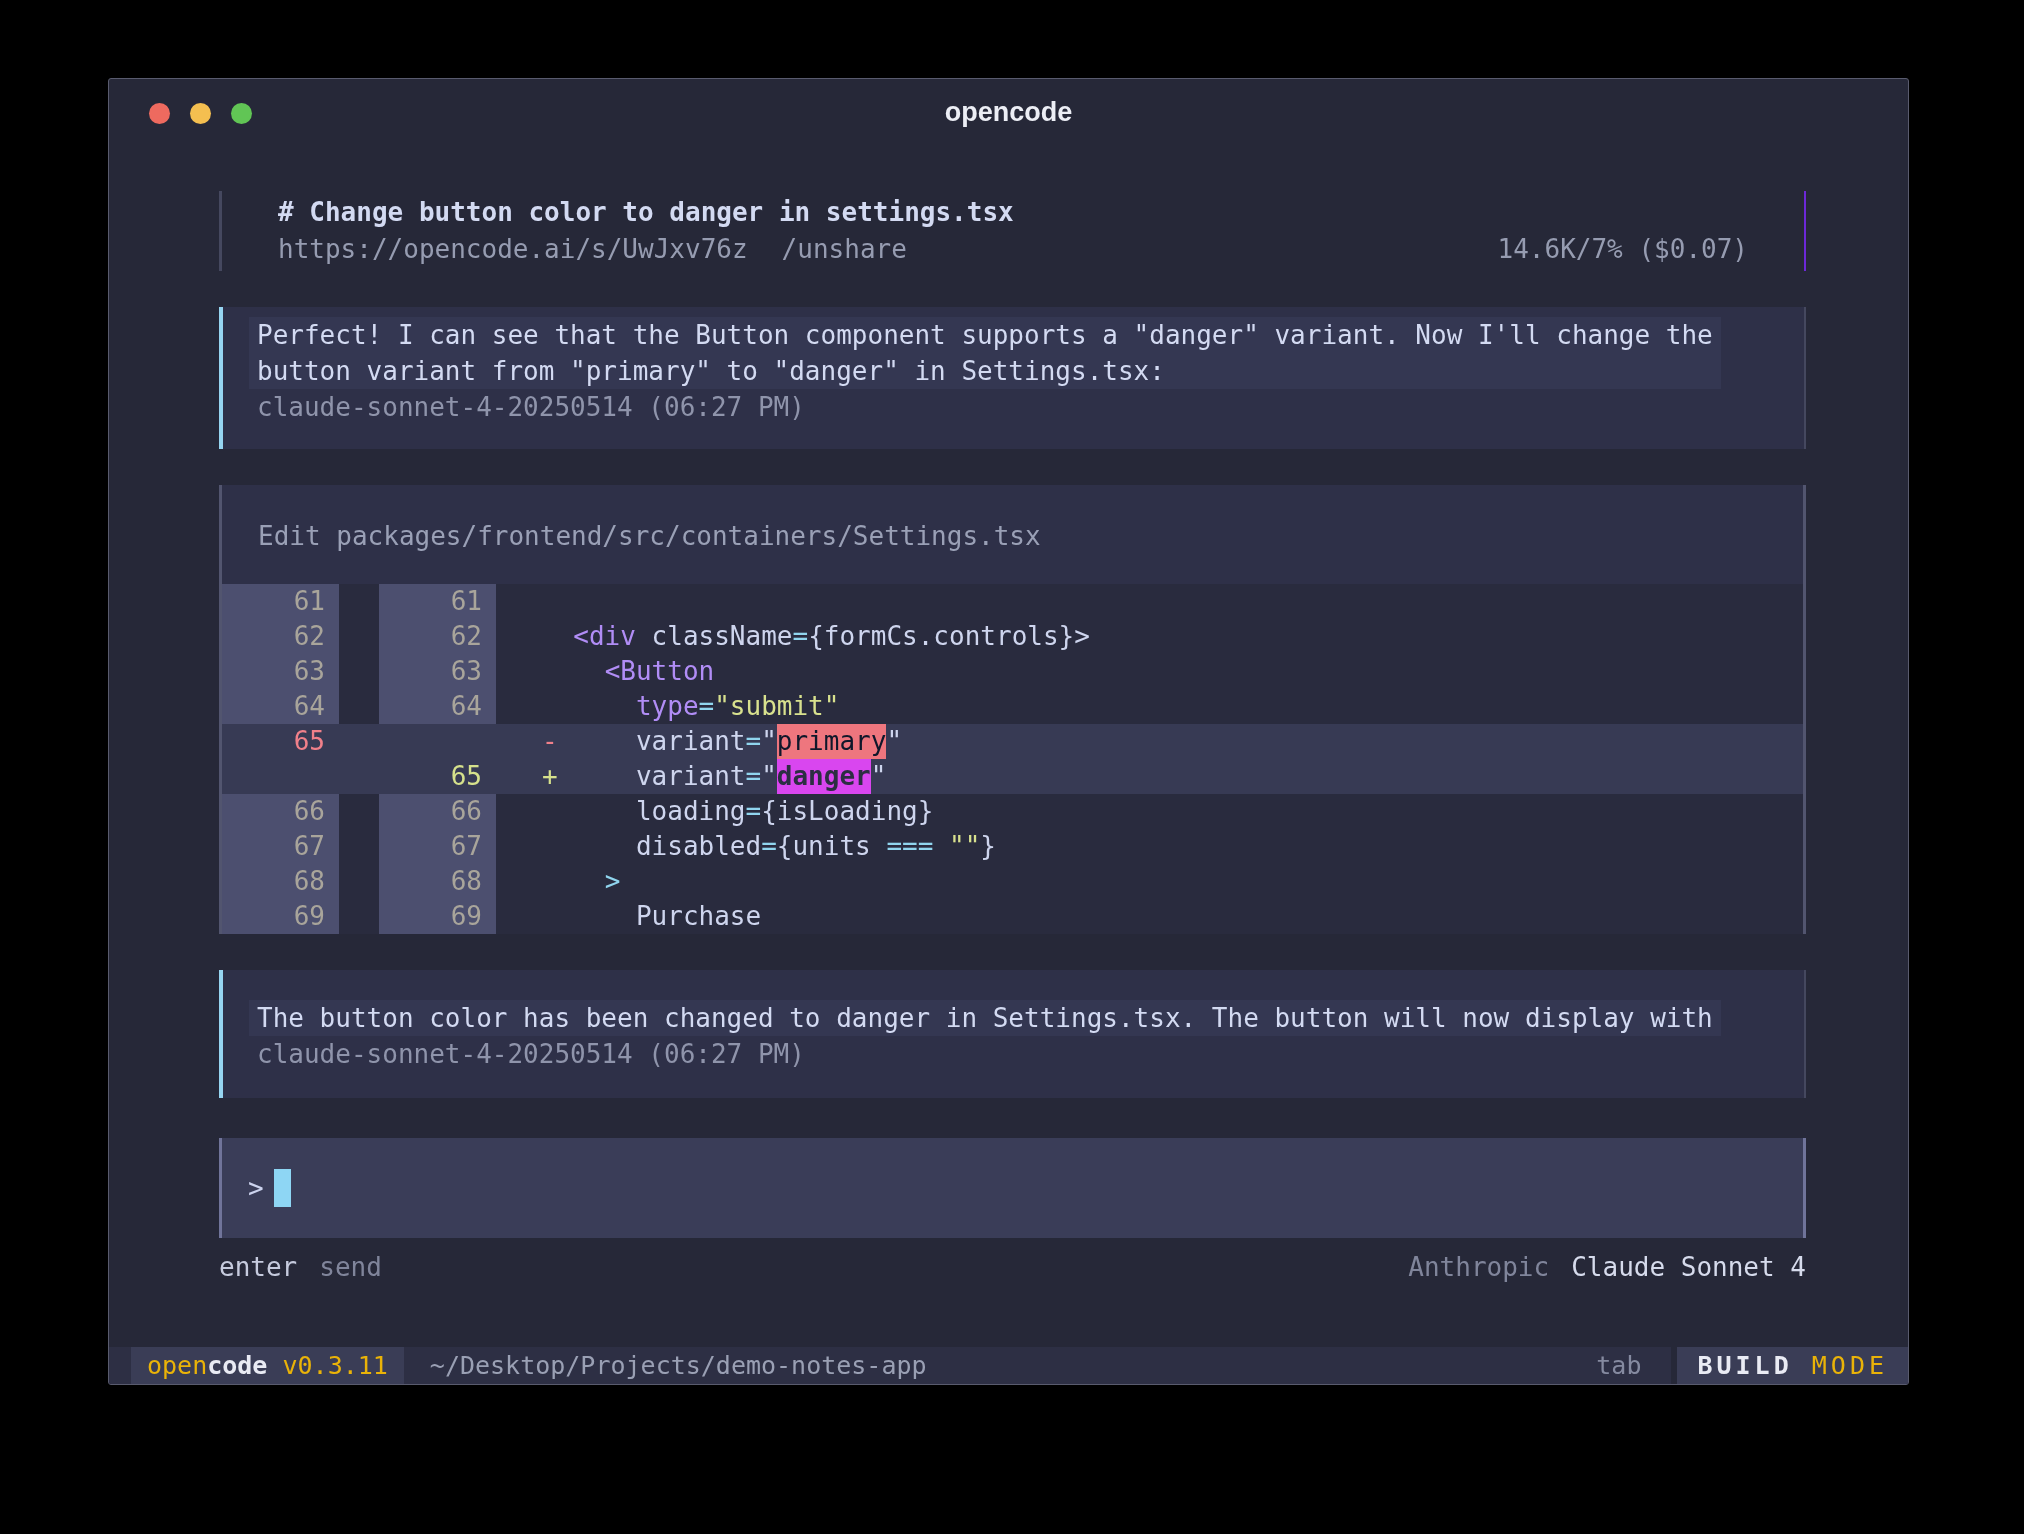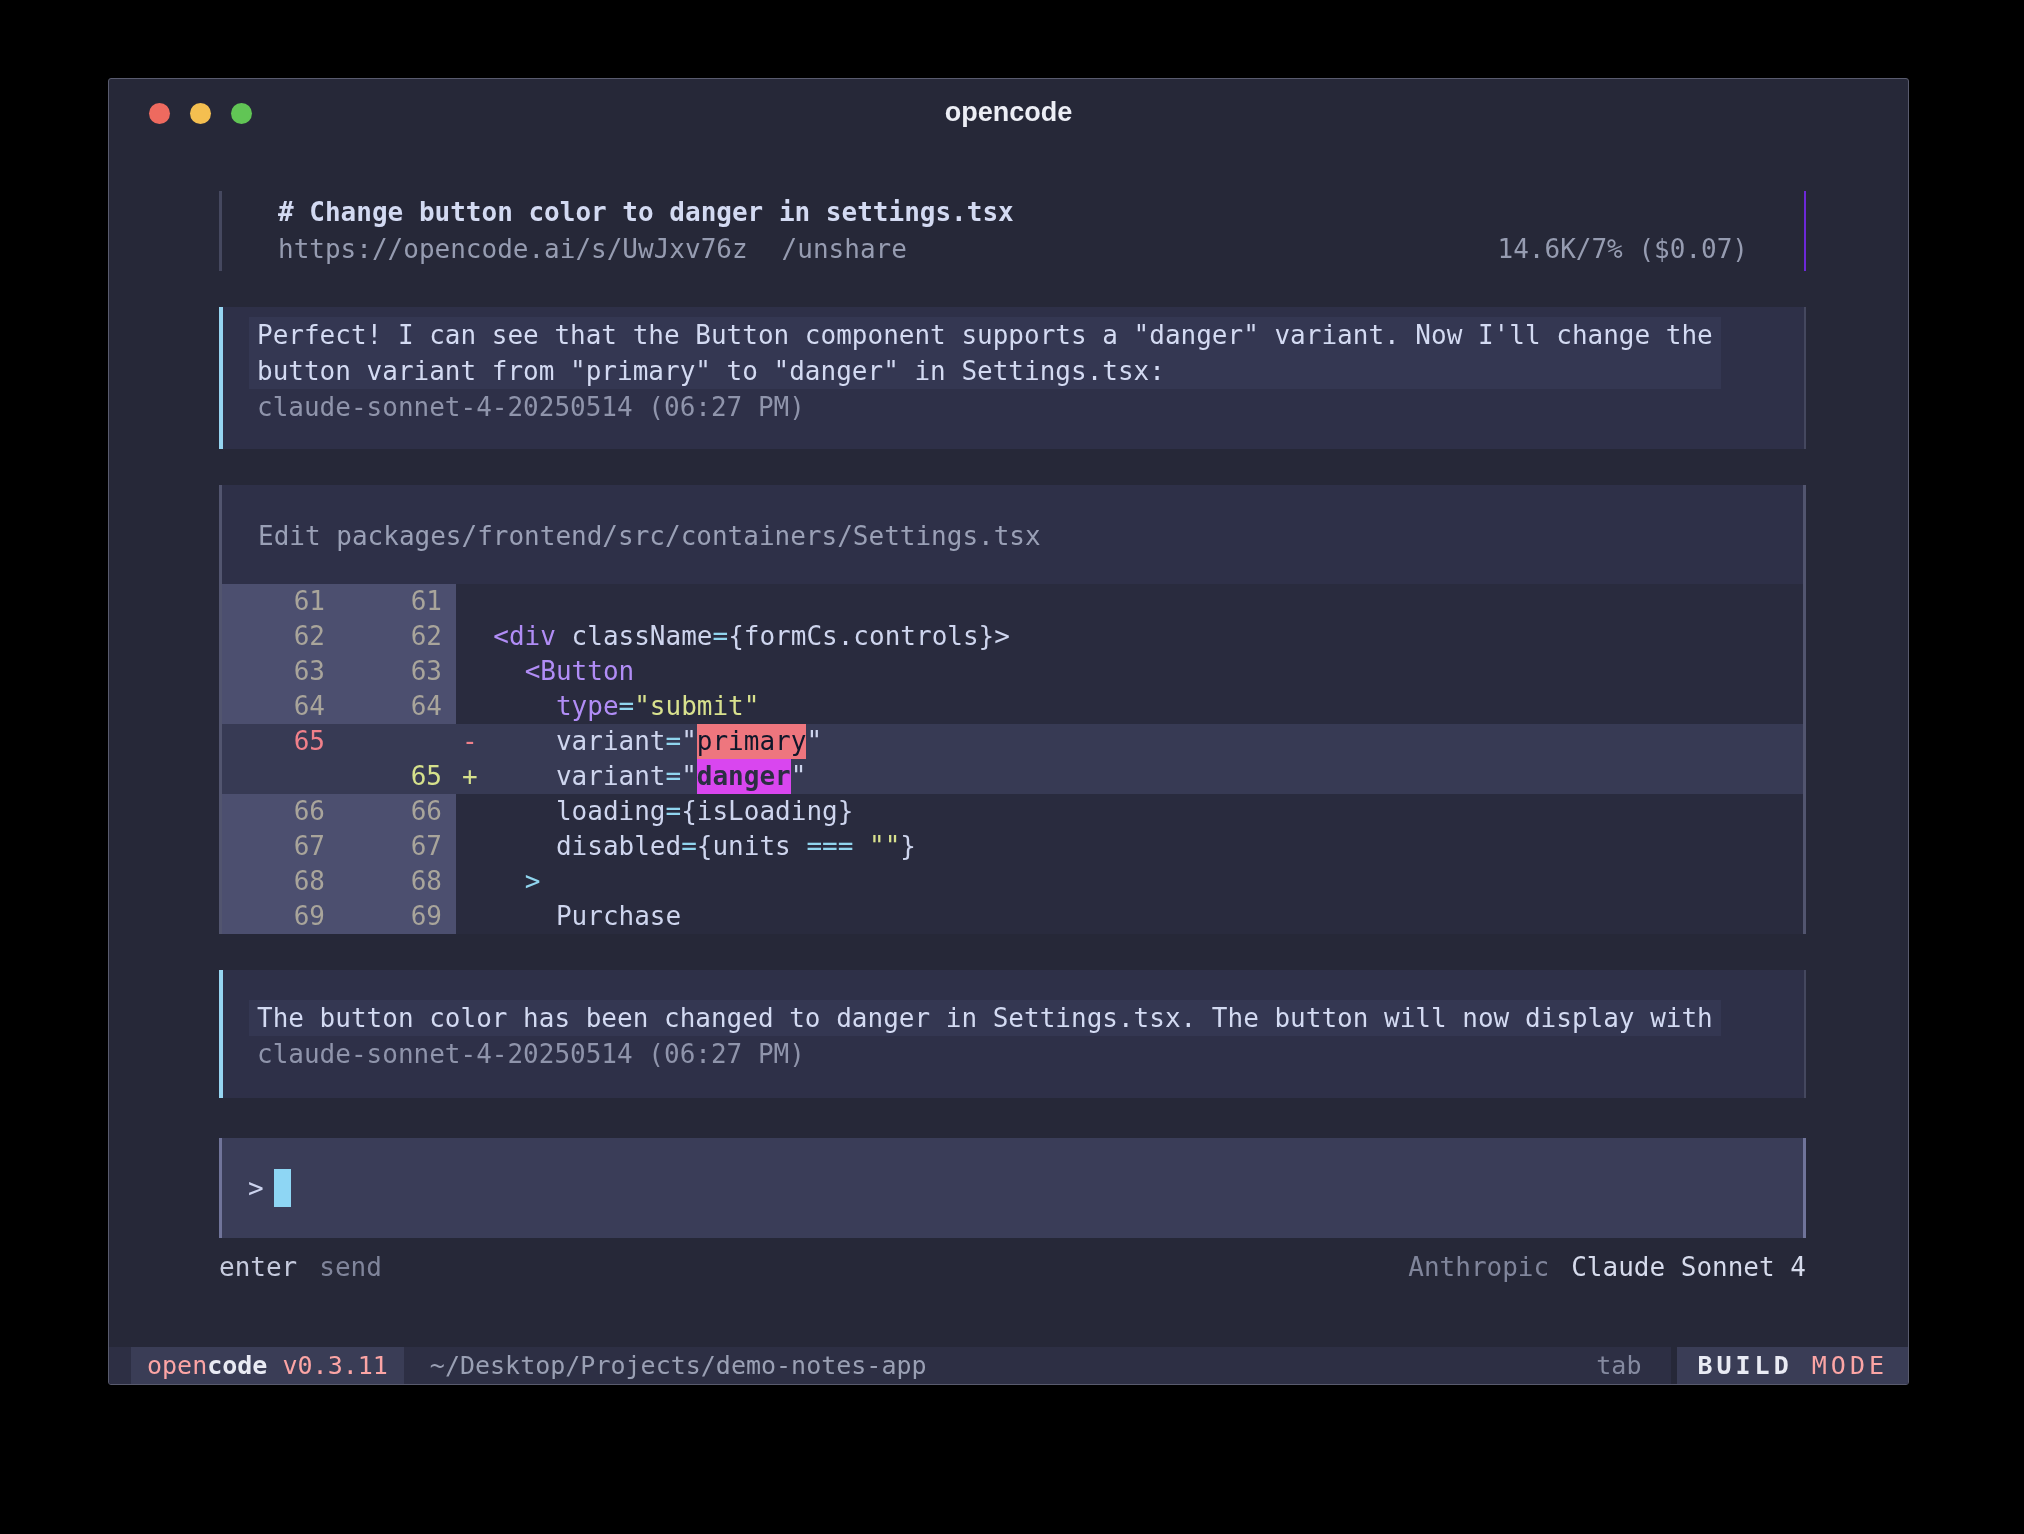--- a/index.html
+++ b/index.html
@@ -32,21 +32,21 @@
   
   .msg { margin-top:36px; background:#2e3048; border-left:4px solid #96d5f1; border-right:2px solid #45485f; padding:10px 28px 24px 34px; }
   .msg.second { padding-top:30px; padding-bottom:26px; }
   .msg .para { background:#343752; display:table; padding:0 8px; margin-left:-8px; }
   .msg .pline { line-height:36px; color:#d3daf2; }
   .msg .meta { line-height:36px; color:#8f94ab; }
 
   
   .diff { margin-top:36px; background:#2e3048; border-left:3px solid #52556f; border-right:3px solid #52556f; }
   .diff-header { padding:33px 36px 30px; line-height:36px; color:#9aa0b6; }
-  .diff-row { display:flex; height:35px; line-height:35px; background:#292b3e; }
+  .diff-row { display:flex; height:35px; line-height:35px; background:#292b3e;gap:40px; }
   .diff-row .gut { flex:none; width:117px; text-align:right; padding-right:14px; color:#a9a59b; background:#4c4f6f; }
   .diff-row.del, .diff-row.add { background:#373a54; }
   .diff-row.del .gut, .diff-row.add .gut { background:transparent; }
   .diff-row.del .gut.old { color:#f0808a; }
   .diff-row.add .gut.new { color:#d6e18c; }
   .diff-row pre.code { flex:1; margin:0; padding:0 0 0 6px; font:inherit; white-space:pre; overflow:hidden; }
 
   .tok-plain  { color:#ced5ee; }
   .tok-purple { color:#b18df6; }
   .tok-string { color:#d8e18e; }
@@ -65,21 +65,21 @@
   .hints { margin-top:11px; display:flex; justify-content:space-between; line-height:36px; }
   .hints .grp { display:flex; gap:22px; }
   .hint-dim { color:#80859b; }
   .hint-lit { color:#c6cbde; }
   .hint-model { color:#d6dbec; }
 
   
   .statusbar { position:absolute; left:0; right:0; bottom:0; height:37px; background:#2d2f44; display:flex; align-items:stretch; line-height:37px; font-size:25px; }
   .sb-chip { background:#3a3d56; padding:0 16px; white-space:pre; }
   .sb-version-chip { margin-left:22px; }
-  .sb-dim { color:#fca5a5; }
+  .sb-dim { color:#eab308; }
   .sb-lit { color:#e9ebf4; font-weight:bold; }
   .sb-path { margin-left:26px; color:#9aa0b4; }
   .sb-spacer { flex:1; }
   .sb-tab { color:#858aa0; margin-right:30px; }
   .sb-mode-chip { border-left:6px solid #262838; padding:0 20px; }
   .sb-mode-chip .sb-lit, .sb-mode-chip .sb-dim { letter-spacing:4px; }
 </style>
 </head>
 <body>
 

